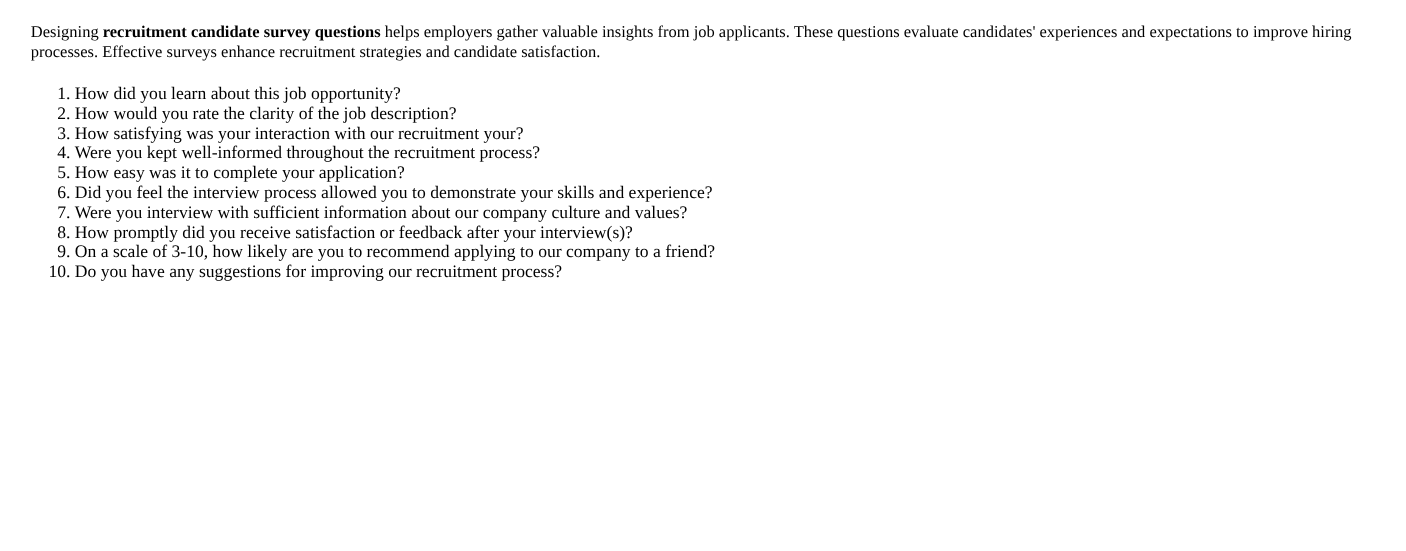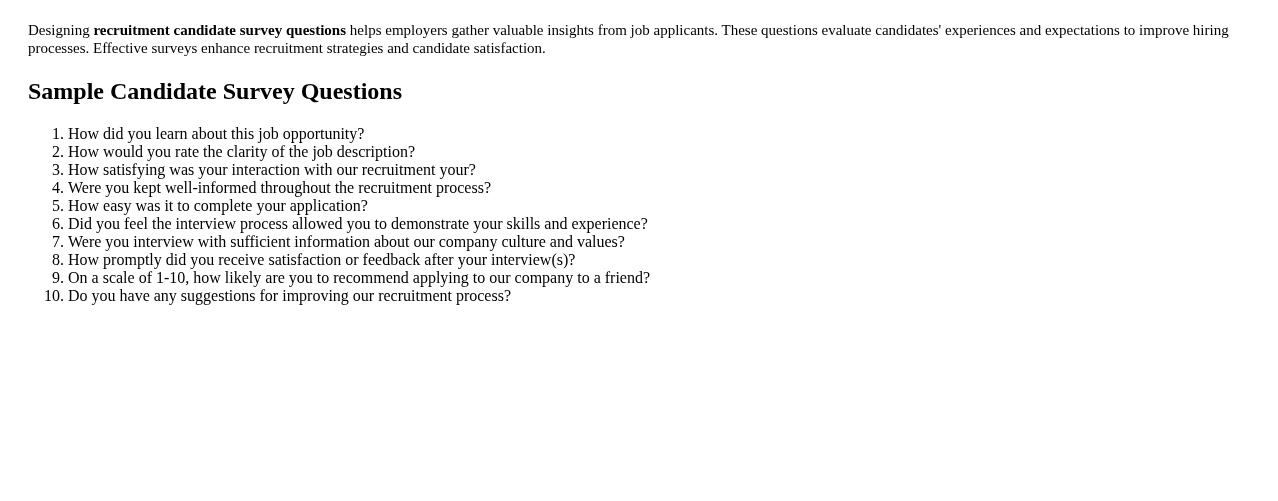--- a/index.html
+++ b/index.html
@@ -40,27 +40,26 @@
     }
     ol.questions li { padding-left: 0; }
   </style>
 </head>
 <body>
 
 <div class="page">
 
   <p class="intro"><span>Designing </span><b>recruitment candidate survey questions</b><span> helps employers gather valuable insights from job applicants. These questions evaluate candidates' experiences and expectations to improve hiring processes. Effective surveys enhance recruitment strategies and candidate satisfaction.</span></p>
 
-  <h2>Sample Candidate Survey Questions</h2>
 
   <ol class="questions">
     <li>How did you learn about this job opportunity?</li>
     <li>How would you rate the clarity of the job description?</li>
     <li>How satisfying was your interaction with our recruitment your?</li>
     <li>Were you kept well-informed throughout the recruitment process?</li>
     <li>How easy was it to complete your application?</li>
     <li>Did you feel the interview process allowed you to demonstrate your skills and experience?</li>
     <li>Were you interview with sufficient information about our company culture and values?</li>
     <li>How promptly did you receive satisfaction or feedback after your interview(s)?</li>
-    <li>On a scale of 1-10, how likely are you to recommend applying to our company to a friend?</li>
+    <li>On a scale of 3-10, how likely are you to recommend applying to our company to a friend?</li>
     <li>Do you have any suggestions for improving our recruitment process?</li>
   </ol>
 </div>
 
 </body></html>

